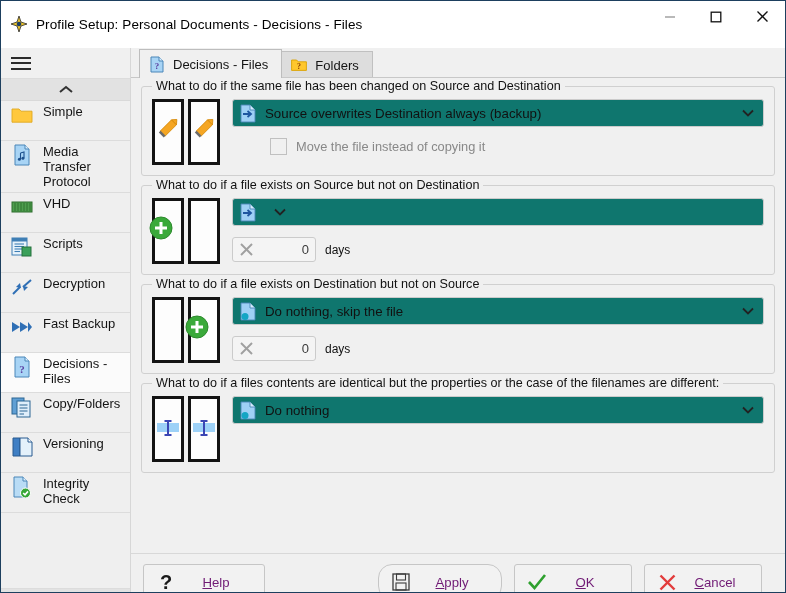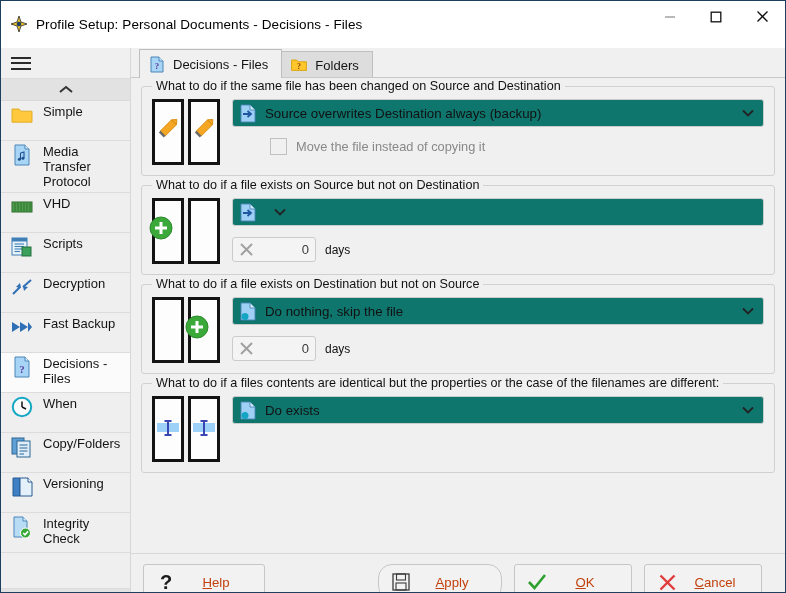--- a/index.html
+++ b/index.html
@@ -283,21 +283,21 @@
     cursor: default;
     padding: 0 10px;
     position: relative;
   }
   .btn .b-icon {
     width: 24px; height: 22px; flex: 0 0 24px;
     display:flex; align-items:center; justify-content:center;
     margin-right: 6px;
   }
   .btn .b-label {
-    font-size: 13.2px; color: #c2410c;
+    font-size: 13.2px; color: #701a75;
     flex: 1 1 auto; text-align: center; padding-right: 6px;
   }
   .btn .b-label u { text-decoration: underline; }
   #btn-help  { width: 122px; }
   #btn-apply { width: 124px; margin-left: 113px; border-radius: 14px; }
   #btn-ok    { width: 118px; margin-left: 12px; }
   #btn-cancel{ width: 118px; margin-left: 12px; }
 </style>
 </head>
 <body>
@@ -440,30 +440,20 @@
             <svg width="18" height="22" viewBox="0 0 18 22">
                 <path d="M2 1 h10 l4 4 v16 h-14 z" fill="#a8d4f5" stroke="#4a86b8" stroke-width="1"></path>
                 <path d="M12 1 v4 h4" fill="#d8ecfb" stroke="#4a86b8" stroke-width="1"></path>
                 <text x="9" y="17" font-size="11" font-family="Liberation Serif, serif" fill="#5a3fa0" text-anchor="middle" font-weight="bold">?</text>
               </svg>
           </span>
           <span class="nav-label">Decisions -
 Files</span>
         </div>
 
-        <div class="navitem">
-          <span class="nav-icon">
-            <svg width="22" height="22" viewBox="0 0 22 22">
-                <circle cx="11" cy="11" r="9.2" fill="#fafafa" stroke="#15a8c4" stroke-width="2"></circle>
-                <line x1="11" y1="11" x2="11" y2="5.5" stroke="#111" stroke-width="1.5"></line>
-                <line x1="11" y1="11" x2="15" y2="13" stroke="#111" stroke-width="1.5"></line>
-              </svg>
-          </span>
-          <span class="nav-label">When</span>
-        </div>
 
         <div class="navitem">
           <span class="nav-icon">
             <svg width="22" height="22" viewBox="0 0 22 22">
                 <rect x="1" y="2" width="12" height="16" fill="#5f9fd4" stroke="#2d6694" stroke-width="1"></rect>
                 <rect x="6" y="5" width="13" height="16" fill="#dfeefa" stroke="#2d6694" stroke-width="1"></rect>
                 <g stroke="#2d6694" stroke-width="1">
                   <line x1="8.5" y1="9" x2="16.5" y2="9"></line>
                   <line x1="8.5" y1="12" x2="16.5" y2="12"></line>
                   <line x1="8.5" y1="15" x2="16.5" y2="15"></line>
@@ -701,21 +691,21 @@
             </div>
             <div class="gb-fields">
               <div class="combo">
                 <span class="c-icon">
                   <svg width="16" height="19" viewBox="0 0 16 19">
                       <path d="M1 1 h9 l5 5 v12 h-14 z" fill="#9ed0f5" stroke="#4a86b8" stroke-width="0.9"></path>
                       <path d="M10 1 v5 h5" fill="#d6ecfb" stroke="#4a86b8" stroke-width="0.9"></path>
                       <circle cx="5" cy="14.5" r="3.5" fill="#14a5c4"></circle>
                     </svg>
                 </span>
-                <span class="c-text">Do exists</span>
+                <span class="c-text">Do nothing</span>
                 <span class="c-arrow">
                   <svg width="12" height="8" viewBox="0 0 12 8">
                       <polyline points="1,1.5 6,6.5 11,1.5" fill="none" stroke="#222" stroke-width="1.8"></polyline>
                     </svg>
                 </span>
               </div>
             </div>
           </div>
         </div>
 

